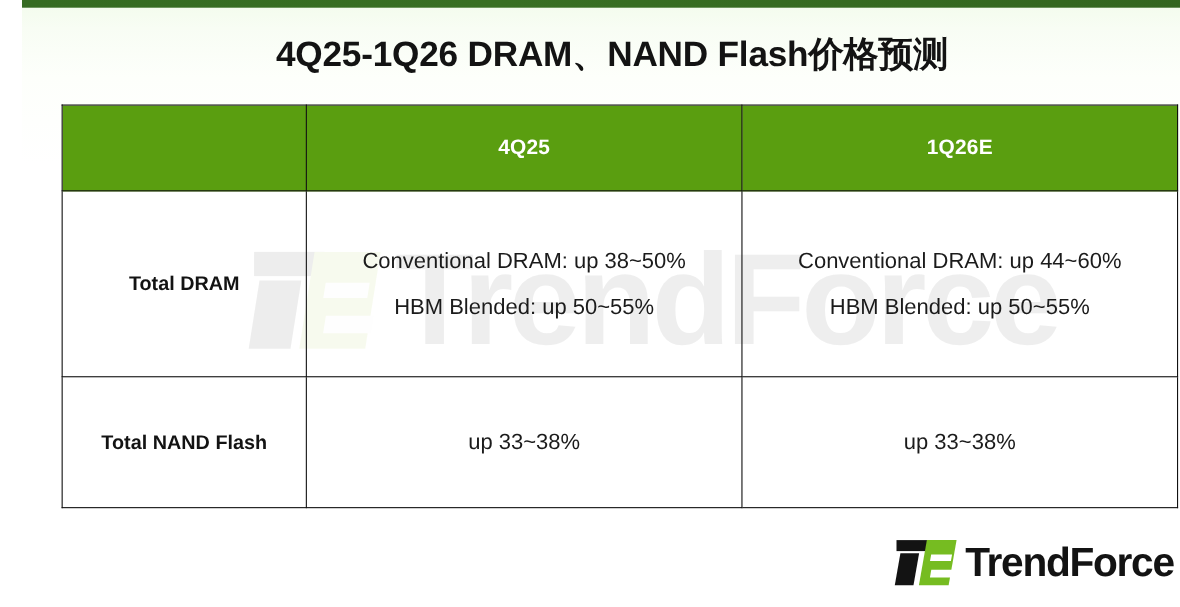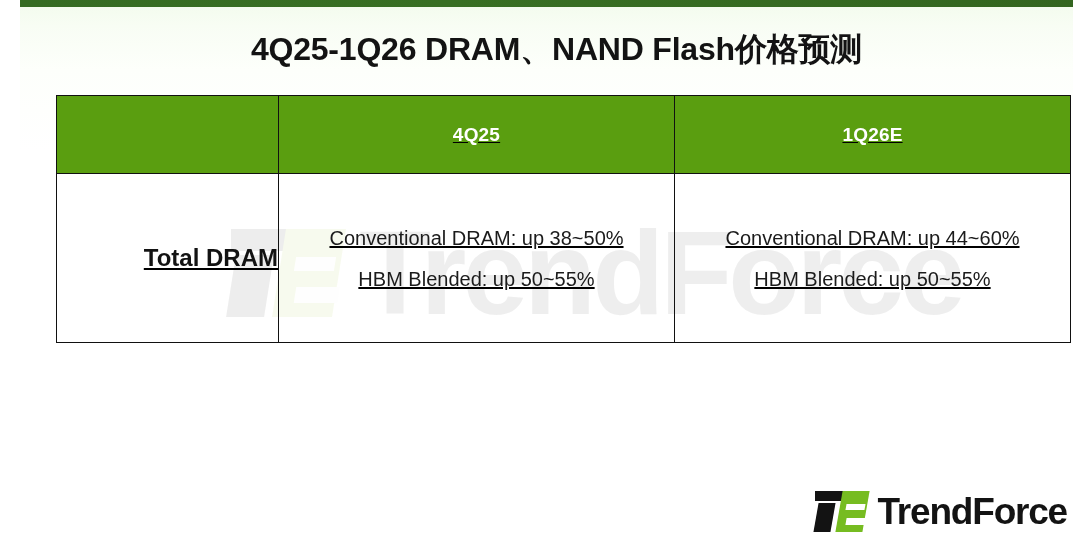--- a/index.html
+++ b/index.html
@@ -128,21 +128,20 @@
 
   
   #price-table {
     position: absolute;
     left: 36px;
     top: 95px;
     width: 1010px;
     border-collapse: collapse;
     table-layout: fixed;
     background: transparent;
-    text-decoration: underline;
   }
   #price-table td, #price-table th {
     border: 1.5px solid #111111;
     padding: 0;
     text-align: center;
     vertical-align: middle;
     background: transparent;
   }
   #price-table thead th {
     background: #5a9e10;
@@ -152,24 +151,23 @@
     font-weight: bold;
     letter-spacing: 0.2px;
   }
   #price-table thead th.corner {
     color: transparent;
   }
   .col-label { width: 221px; }
   .col-data  { width: 395px; }
 
   #price-table tbody td.rowlabel {
-    font-size: 24px;
+    font-size: 18px;
     font-weight: bold;
     color: #131313;
-    text-align: right;
   }
   #price-table tbody tr.row-dram td { height: 168px; }
   #price-table tbody tr.row-nand td { height: 118px; }
 
   .cellline {
     font-size: 20px;
     color: #1b1b1b;
     line-height: 1.0;
     font-weight: normal;
   }
@@ -290,20 +288,29 @@
         <td>
           <div class="cellline">Conventional DRAM: up 38~50%</div>
           <div class="cellline">HBM Blended: up 50~55%</div>
         </td>
         <td>
           <div class="cellline">Conventional DRAM: up 44~60%</div>
           <div class="cellline">HBM Blended: up 50~55%</div>
         </td>
       </tr>
 
+      <tr class="row-nand">
+        <td class="rowlabel">Total NAND Flash</td>
+        <td>
+          <div class="cell-single">up 33~38%</div>
+        </td>
+        <td>
+          <div class="cell-single">up 33~38%</div>
+        </td>
+      </tr>
 
     </tbody>
   </table>
 
 
   <div id="logo">
     <div class="logo-mark">
       <div class="lm-bar"></div>
       <div class="lm-stem"></div>
       <div class="lm-f"></div>

